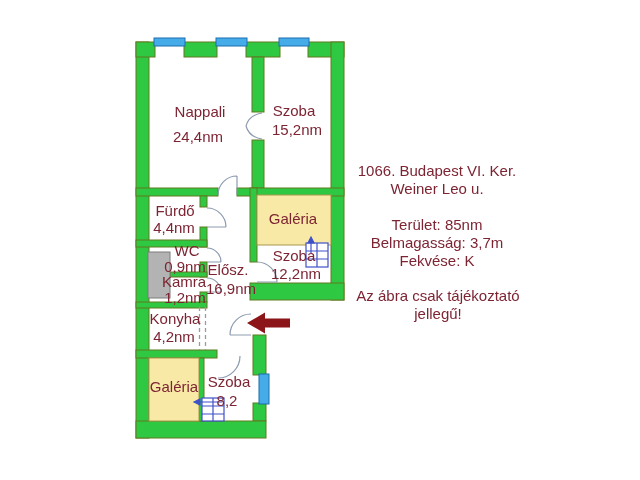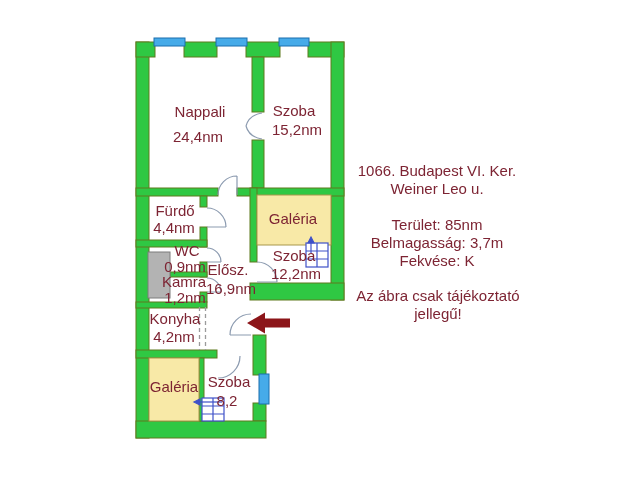--- a/index.html
+++ b/index.html
@@ -1,16 +1,16 @@
 <!DOCTYPE html>
 <html><head>
 <meta charset="utf-8">
 <style>
   html,body{margin:0;padding:0;background:#ffffff;}
-  #stage{position:relative;width:640px;height:480px;background:#ffffff;overflow:hidden;}
+  #stage{position:relative;width:640px;height:480px;background:#ffffff;overflow:hidden;border-radius:9px;}
   svg{display:block;}
   svg text{font-family:"Liberation Sans","DejaVu Sans",sans-serif;font-size:15px;}
   .walls rect{stroke-width:1;}
   .thin{stroke-width:1;}
 </style>
 </head>
 <body>
 
 <div id="stage">
 <svg width="640" height="480" viewBox="0 0 640 480">

